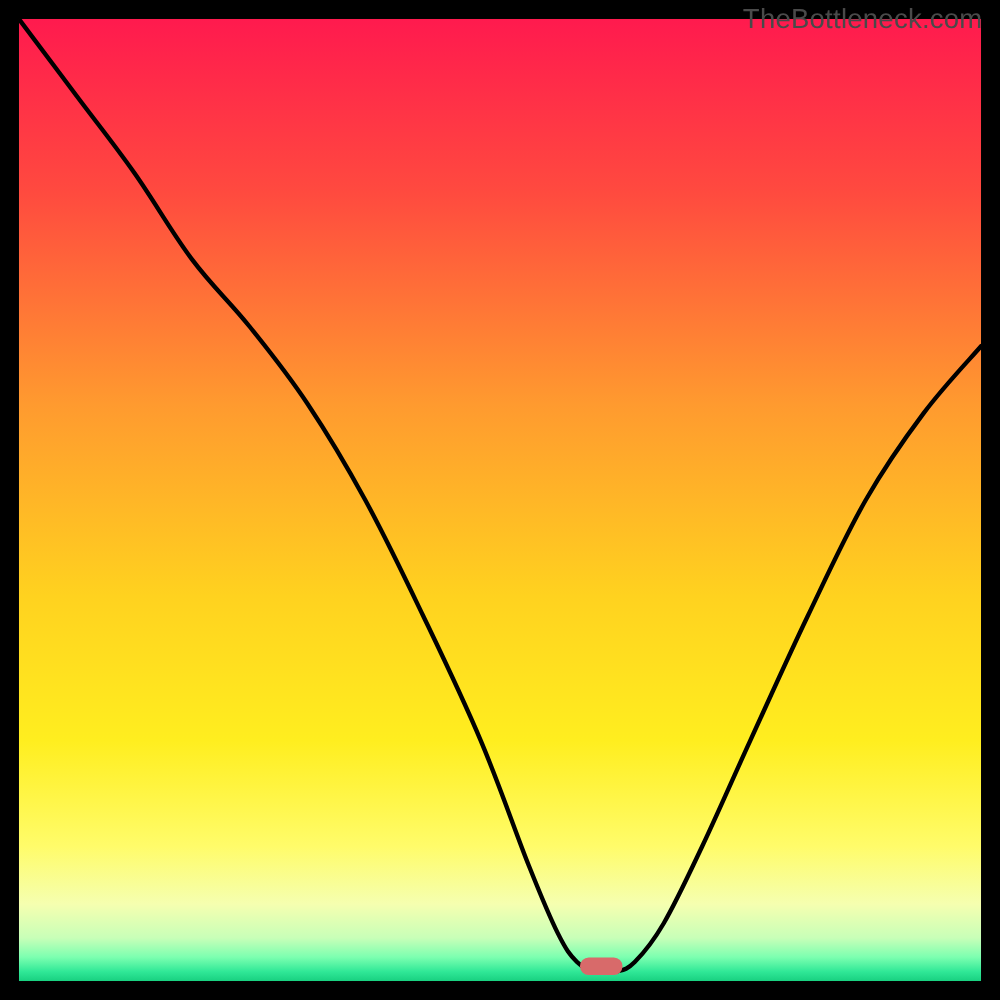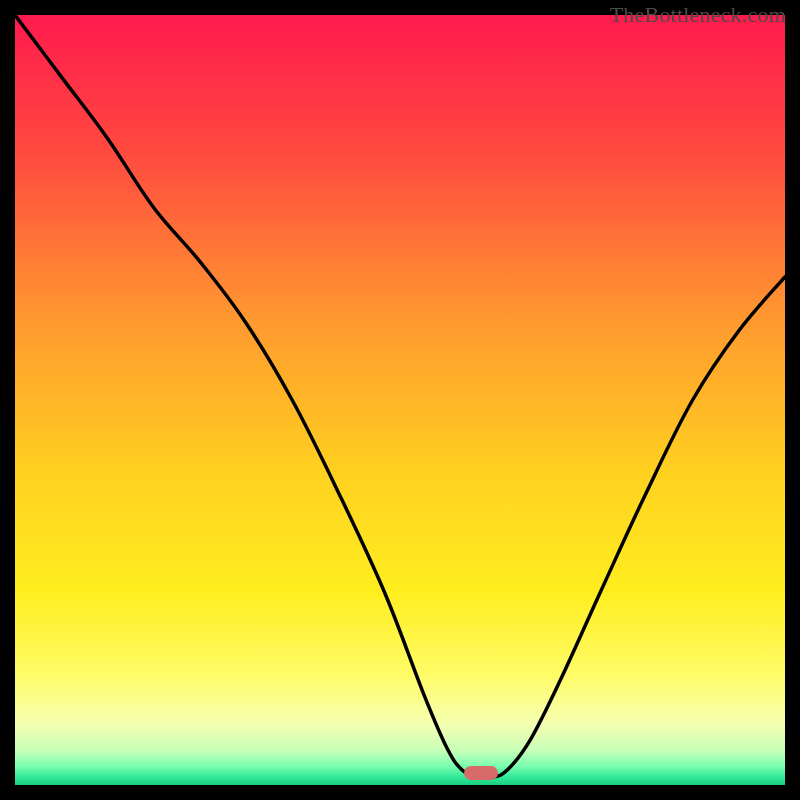--- a/index.html
+++ b/index.html
@@ -45,21 +45,20 @@
   }
   .watermark {
     position: absolute;
     top: 2px;
     right: 14px;
     color: #4a4a4a;
     font-size: 22px;
     font-weight: 500;
     letter-spacing: 0.2px;
     user-select: none;
-    font-family: Liberation Serif, serif;
   }
 </style>
 </head>
 <body>
 
 <div class="frame">
 
   <div class="plot-area">
 
     <svg class="gradient" viewBox="0 0 770 770" preserveAspectRatio="none">

